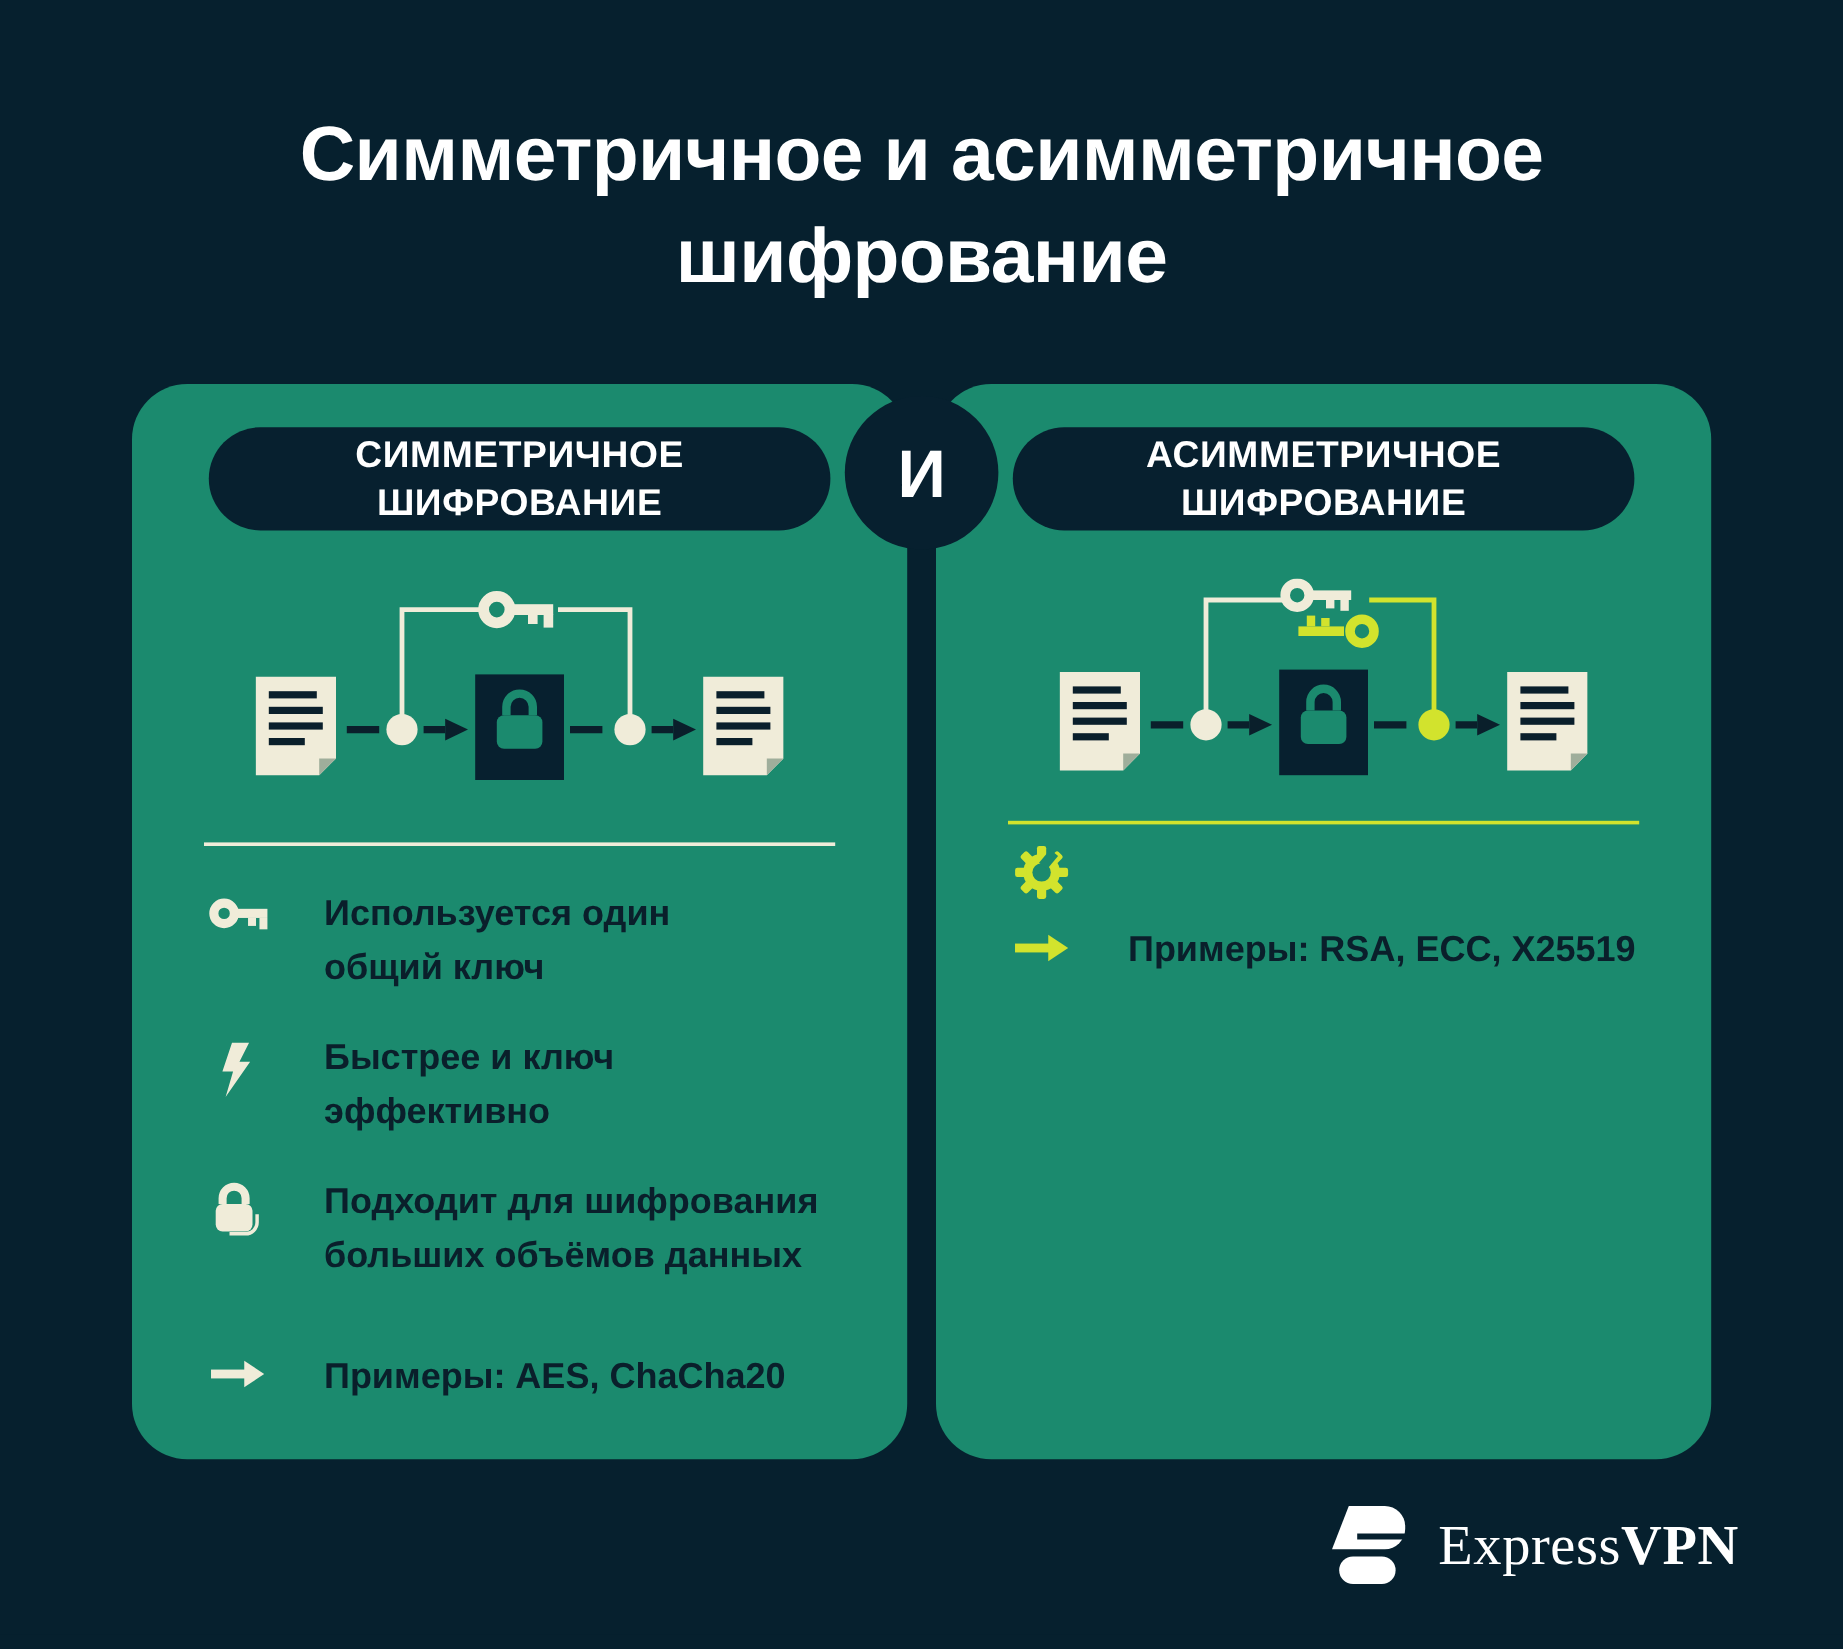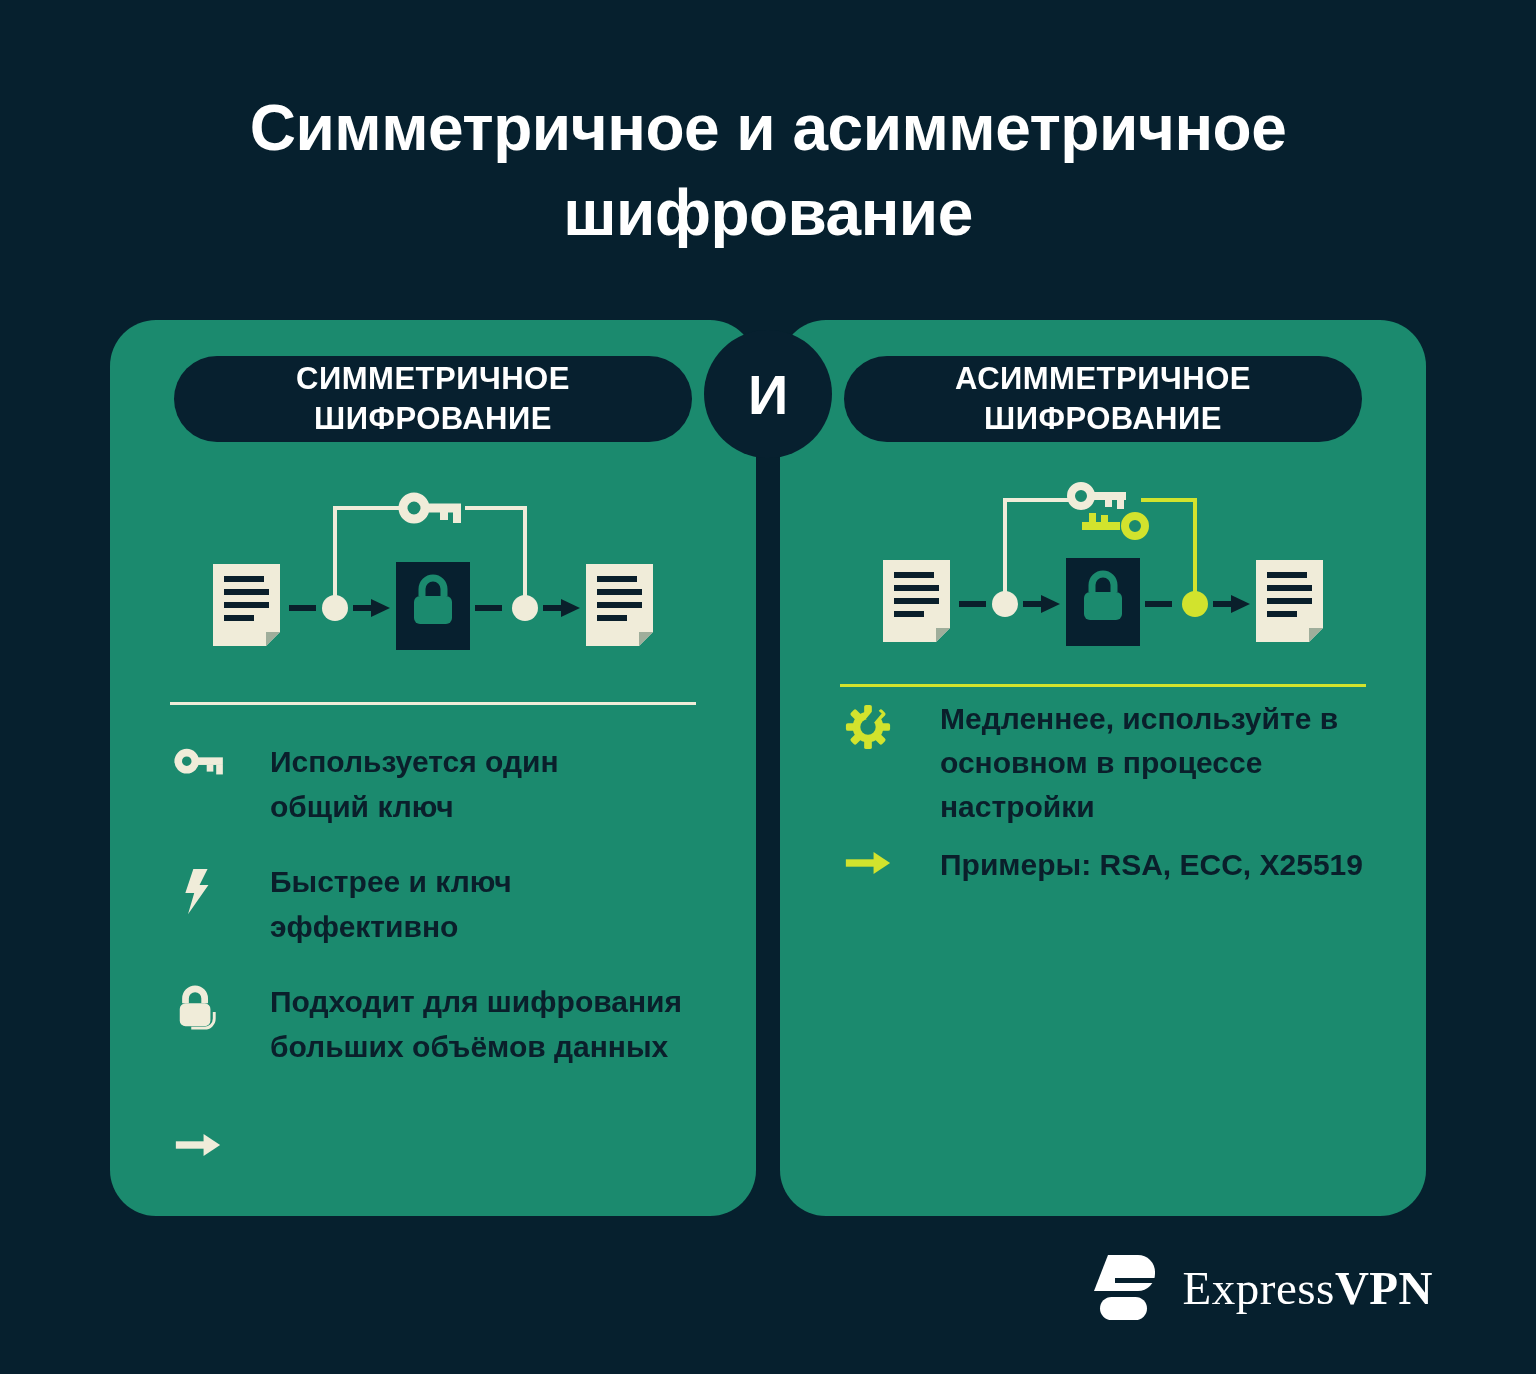--- a/index.html
+++ b/index.html
@@ -58,21 +58,21 @@
   li.bullet.examples{margin-top:56px;}
   .panel.asym li.bullet.examples{margin-top:14px;}
   .bicon{flex:0 0 96px;padding-top:6px;}
   .bullet-text{
     margin:0;color:var(--dark);
     font-size:30px;font-weight:700;line-height:45px;
     white-space:pre-line;
   }
   .panel.asym .bullet-text{line-height:44px;}
   .logo{
-    position:absolute;right:103px;bottom:40px;
+    position:absolute;right:87px;bottom:40px;
     display:flex;align-items:center;gap:20px;
   }
   .brand{
     color:#fff;font-family:"Liberation Serif","DejaVu Serif",serif;
     font-size:47px;letter-spacing:0.5px;
   }
   .brand .vpn{font-weight:700;}
 </style>
 </head>
 <body>
@@ -178,20 +178,21 @@
           <p class="bullet-text">Подходит для шифрования
 больших объёмов данных</p>
         </li>
         <li class="bullet examples">
           <span class="bicon">
             <svg width="48" height="28" viewBox="0 0 52 28">
               <rect x="2" y="10" width="31" height="8" fill="#F0ECD9"></rect>
               <path d="M32 2 L50 14 L32 26 Z" fill="#F0ECD9"></path>
             </svg>
           </span>
+          <p class="bullet-text">Примеры: AES, ChaCha20</p>
         </li>
       </ul>
     </section>
 
     <div class="and-circle">
       <span>И</span>
     </div>
 
     <section class="panel asym">
       <div class="pill">
@@ -272,23 +273,20 @@
                 <rect x="21" y="2" width="8" height="10" rx="2" transform="rotate(135 25 25)"></rect>
                 <rect x="21" y="2" width="8" height="10" rx="2" transform="rotate(180 25 25)"></rect>
                 <rect x="21" y="2" width="8" height="10" rx="2" transform="rotate(225 25 25)"></rect>
                 <rect x="21" y="2" width="8" height="10" rx="2" transform="rotate(270 25 25)"></rect>
                 <rect x="21" y="2" width="8" height="10" rx="2" transform="rotate(315 25 25)"></rect>
               </g>
               <circle cx="25" cy="25" r="8" fill="#1B8A6E"></circle>
               <rect x="27" y="6" width="9" height="15" fill="#1B8A6E" transform="rotate(40 31 13)"></rect>
             </svg>
           </span>
-          <p class="bullet-text">Медленнее, используйте в
-основном в процессе
-настройки</p>
         </li>
         <li class="bullet examples">
           <span class="bicon">
             <svg width="48" height="28" viewBox="0 0 52 28">
               <rect x="2" y="10" width="31" height="8" fill="#D2E32D"></rect>
               <path d="M32 2 L50 14 L32 26 Z" fill="#D2E32D"></path>
             </svg>
           </span>
           <p class="bullet-text">Примеры: RSA, ECC, X25519</p>
         </li>

